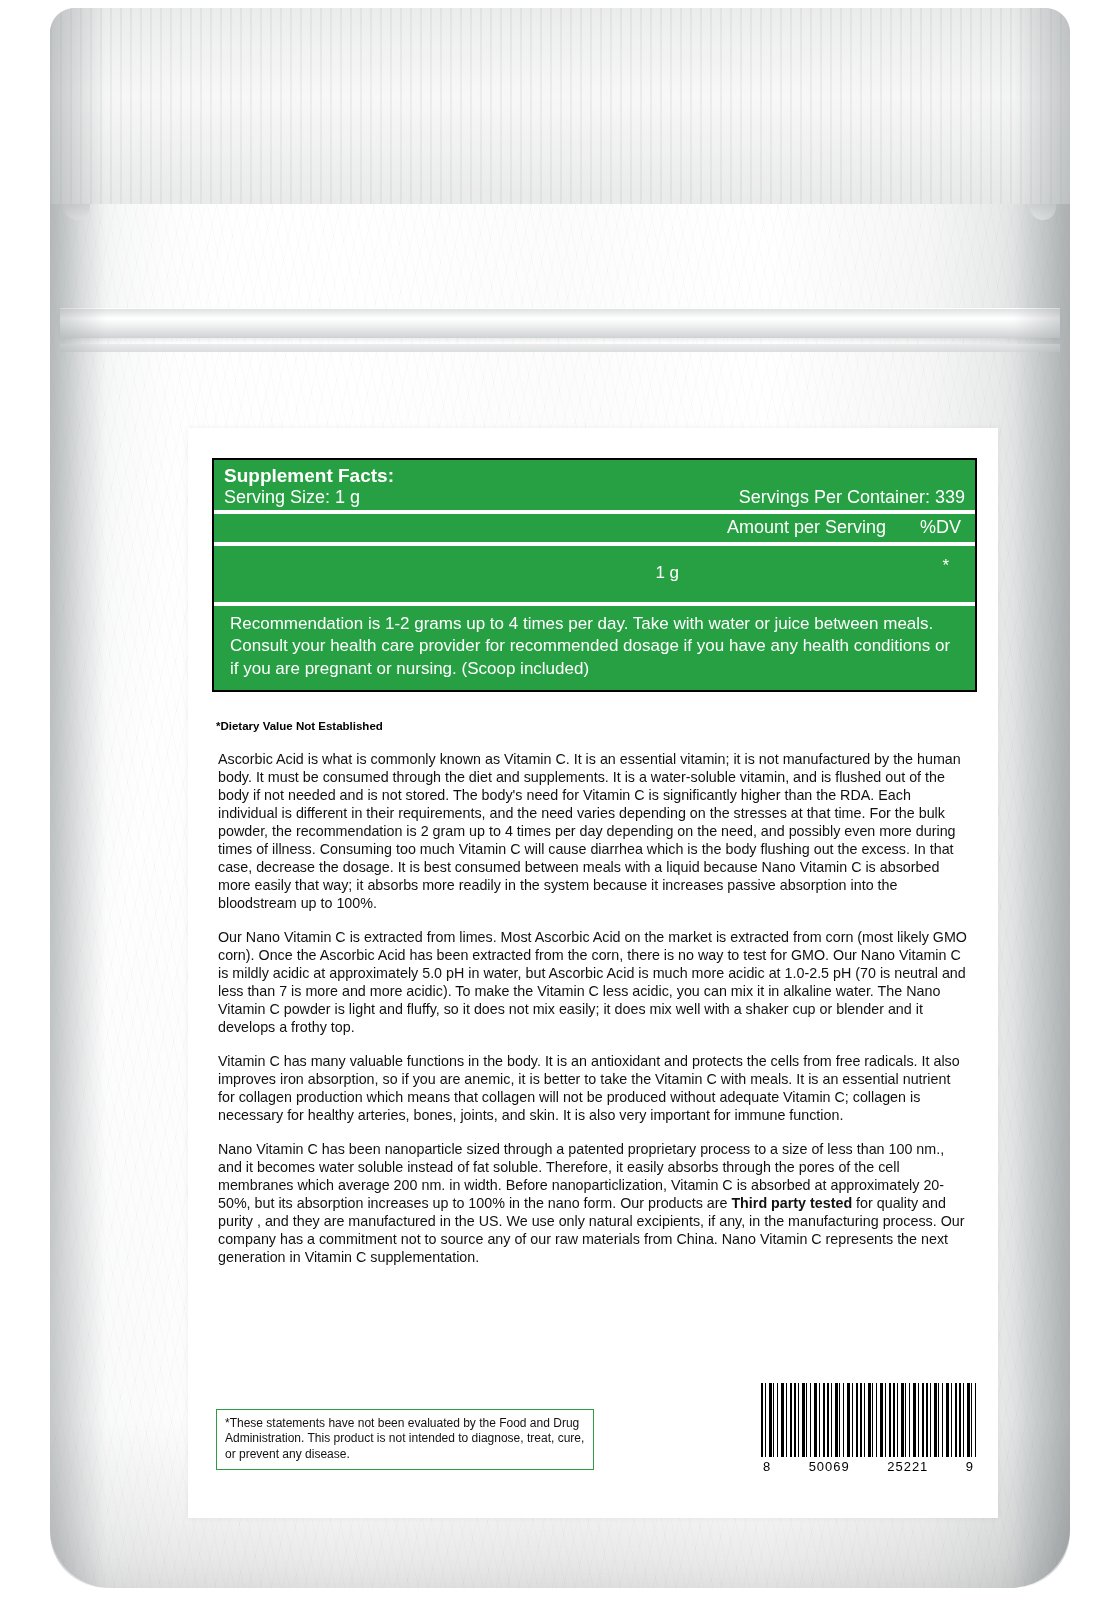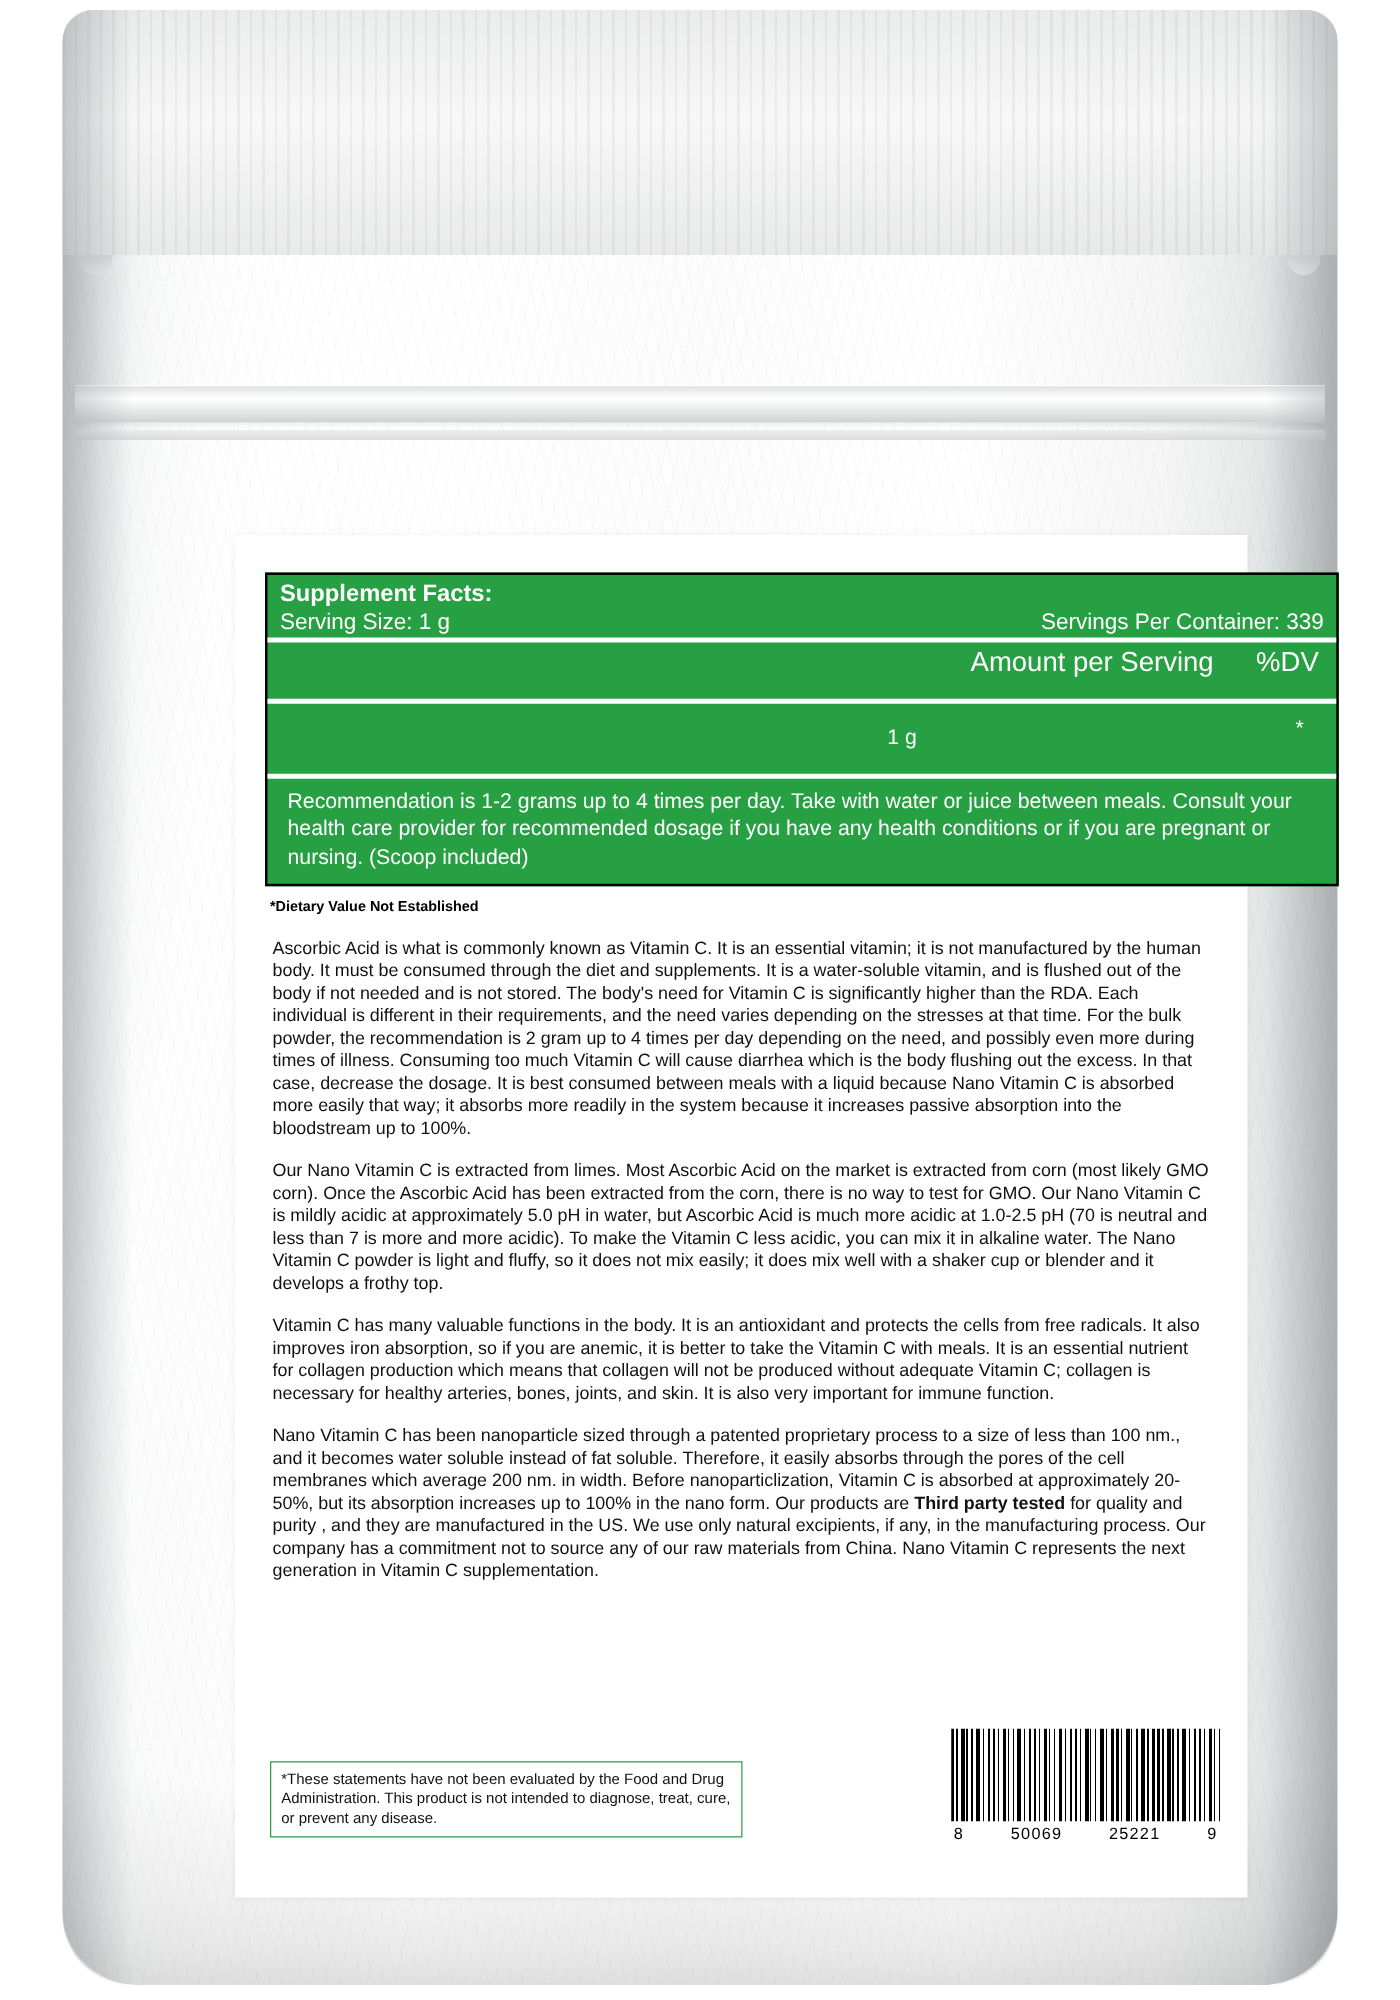--- a/index.html
+++ b/index.html
@@ -73,36 +73,36 @@
   
   .label {
     position: absolute;
     left: 138px; top: 420px; width: 810px; height: 1090px;
     background: #ffffff;
     box-shadow: 0 0 6px rgba(0,0,0,0.06);
   }
 
   
   .sf {
-    position: absolute; left: 24px; top: 30px; width: 859px;
+    position: absolute; left: 24px; top: 30px; width: 765px;
     border: 2px solid #000;
     background: #27a043;
     color: #ffffff;
   }
   .sf-title {
     font-size: 19px; font-weight: bold; padding: 6px 10px 0 10px; line-height: 1.1;
   }
   .sf-serving {
     display:flex; justify-content: space-between; align-items: flex-start;
     padding: 0 10px 2px 10px; font-size: 18px;
   }
   .sf-hr { height: 4px; background: #fff; }
   .sf-amount {
     display:flex; justify-content: flex-end; gap: 34px; align-items: baseline;
-    padding: 3px 14px 16px 10px; font-size: 22px;
+    padding: 3px 14px 4px 10px; font-size: 18px;
   }
   .sf-hr2 { height: 4px; background: #fff; }
   .sf-ingredient {
     display:flex; align-items: center; padding: 6px 10px 8px 14px; font-size: 17px;
     position: relative; min-height: 56px;
   }
   .sf-ing-name { line-height: 1.25; flex: 0 0 auto; }
   .sf-ing-amt { position: absolute; left: 58%; font-size: 17px; }
   .sf-ing-dv { position: absolute; right: 26px; top: 10px; font-size: 17px; }
   .sf-hr3 { height: 4px; background: #fff; }

